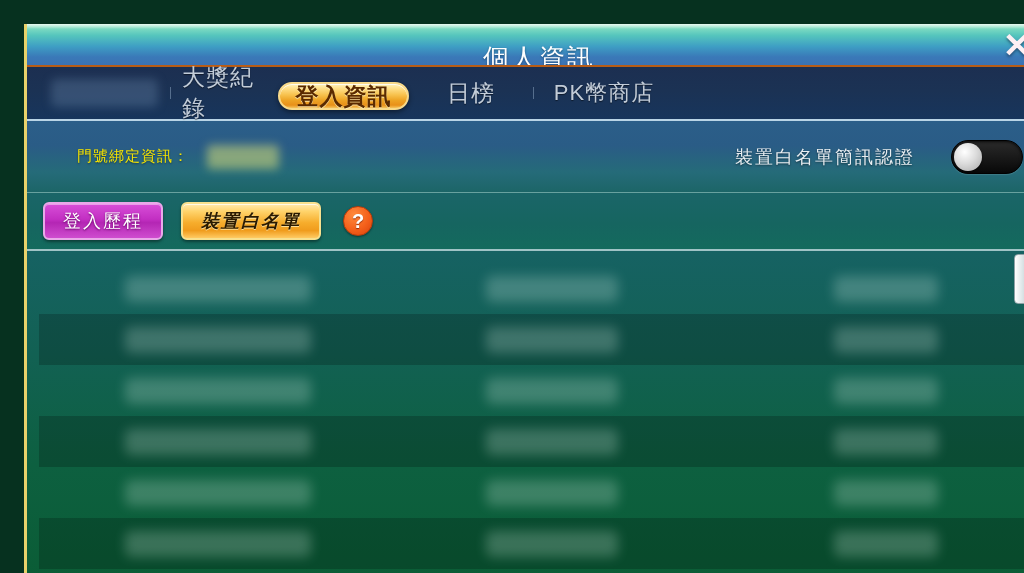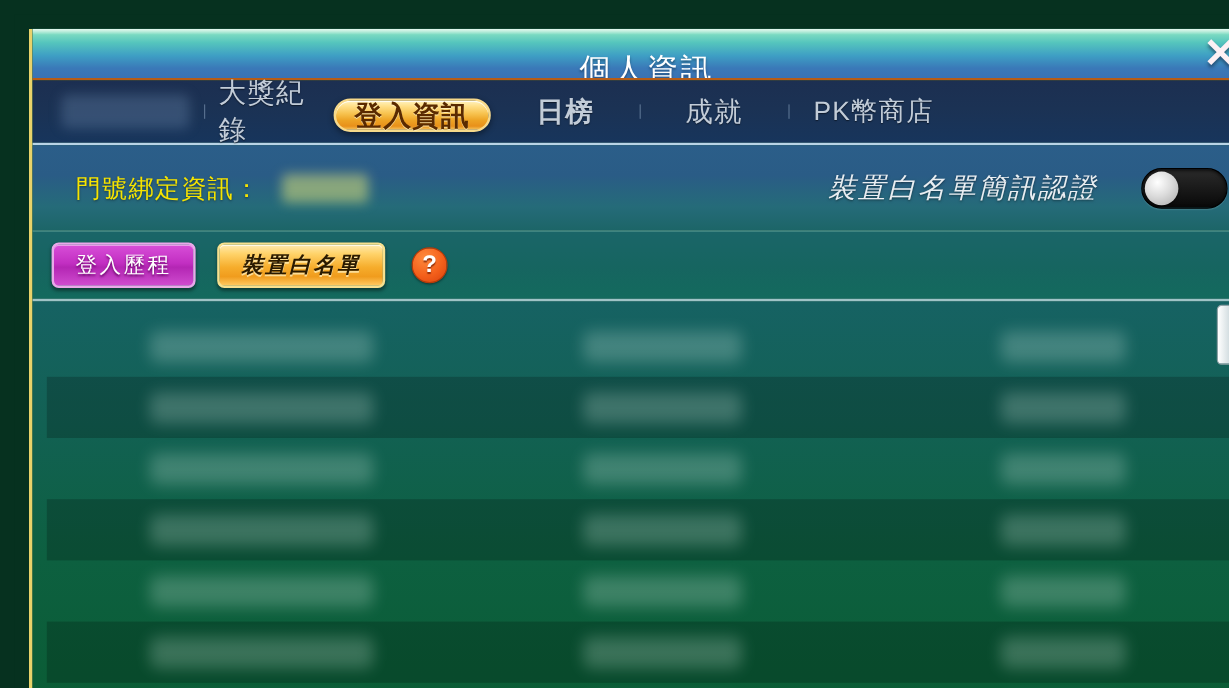--- a/index.html
+++ b/index.html
@@ -76,21 +76,21 @@
   .tab.user {
     width:131px;
   }
   .tab.user .blur-chip {
     width:112px; height:28px; border-radius:5px;
     background:rgba(120,150,185,.30);
     filter:blur(5px);
   }
   .tab.w-dajiang { width:108px; }
   .tab.w-active  { width:131px; }
-  .tab.w-rank    { width:124px;font-weight:bold; }
+  .tab.w-rank    { width:124px; }
   .tab.w-ach     { width:124px; }
   .tab.w-bag     { width:124px; }
   .tab.w-badge   { width:124px; }
   .tab.w-shop    { width:142px; font-size:22px; }
 
   .tab.active {
     color:#5a2a00;
     background:
       linear-gradient(to bottom,
         #fff2c0 0%, #ffe08a 18%, #f7c24e 45%,
@@ -106,40 +106,39 @@
   .tab.active:before { display:none; }
   .tab.active + .tab:before { display:none; }
 
   
   .infobar {
     position:absolute; left:0; top:97px; width:1024px; height:71px;
     background:linear-gradient(to bottom,#2b5e89 0%, #2a5c86 35%, #256b79 72%, #1c6567 100%);
     display:flex; align-items:center;
   }
   .bind-label {
-    margin-left:12px;
-    color:#f6e400; font-size:21px; letter-spacing:1px;
+    margin-left:26px;
+    color:#f6e400; font-size:15px; letter-spacing:1px;
     text-shadow:0 1px 2px rgba(0,0,0,.45);
     white-space:nowrap;
   }
   .bind-value {
     margin-left:6px;
     width:72px; height:22px; border-radius:4px;
     background:rgba(215,222,120,.55);
     filter:blur(5px);
   }
   .wl-group {
     position:absolute; right:16px; top:0; height:71px;
     display:flex; align-items:center; gap:24px;
   }
   .wl-label {
-    color:#e9eef2; font-size:23px; letter-spacing:2px;
+    color:#e9eef2; font-size:18px; letter-spacing:2px;
     text-shadow:0 1px 2px rgba(0,0,0,.5);
     white-space:nowrap;
-    font-style:italic;
   }
   .toggle {
     width:72px; height:34px; border-radius:17px;
     background:linear-gradient(to bottom,#2b2b2b,#080808);
     box-shadow:inset 0 1px 3px rgba(0,0,0,.8), 0 1px 1px rgba(255,255,255,.12);
     position:relative; cursor:pointer;
     border:1px solid #000;
   }
   .toggle .knob {
     position:absolute; left:2px; top:2px;
@@ -236,21 +235,20 @@
     <div class="close-btn">✕</div>
   </div>
 
   <div class="tabbar">
     <div class="tab user">
       <div class="blur-chip"></div>
     </div>
     <div class="tab w-dajiang">大獎紀錄</div>
     <div class="tab w-active active">登入資訊</div>
     <div class="tab w-rank">日榜</div>
-    <div class="tab w-ach">成就</div>
     <div class="tab w-shop">PK幣商店</div>
   </div>
 
   <div class="infobar">
     <div class="bind-label">門號綁定資訊：</div>
     <div class="bind-value"></div>
     <div class="wl-group">
       <div class="wl-label">裝置白名單簡訊認證</div>
       <div class="toggle">
         <div class="knob"></div>

